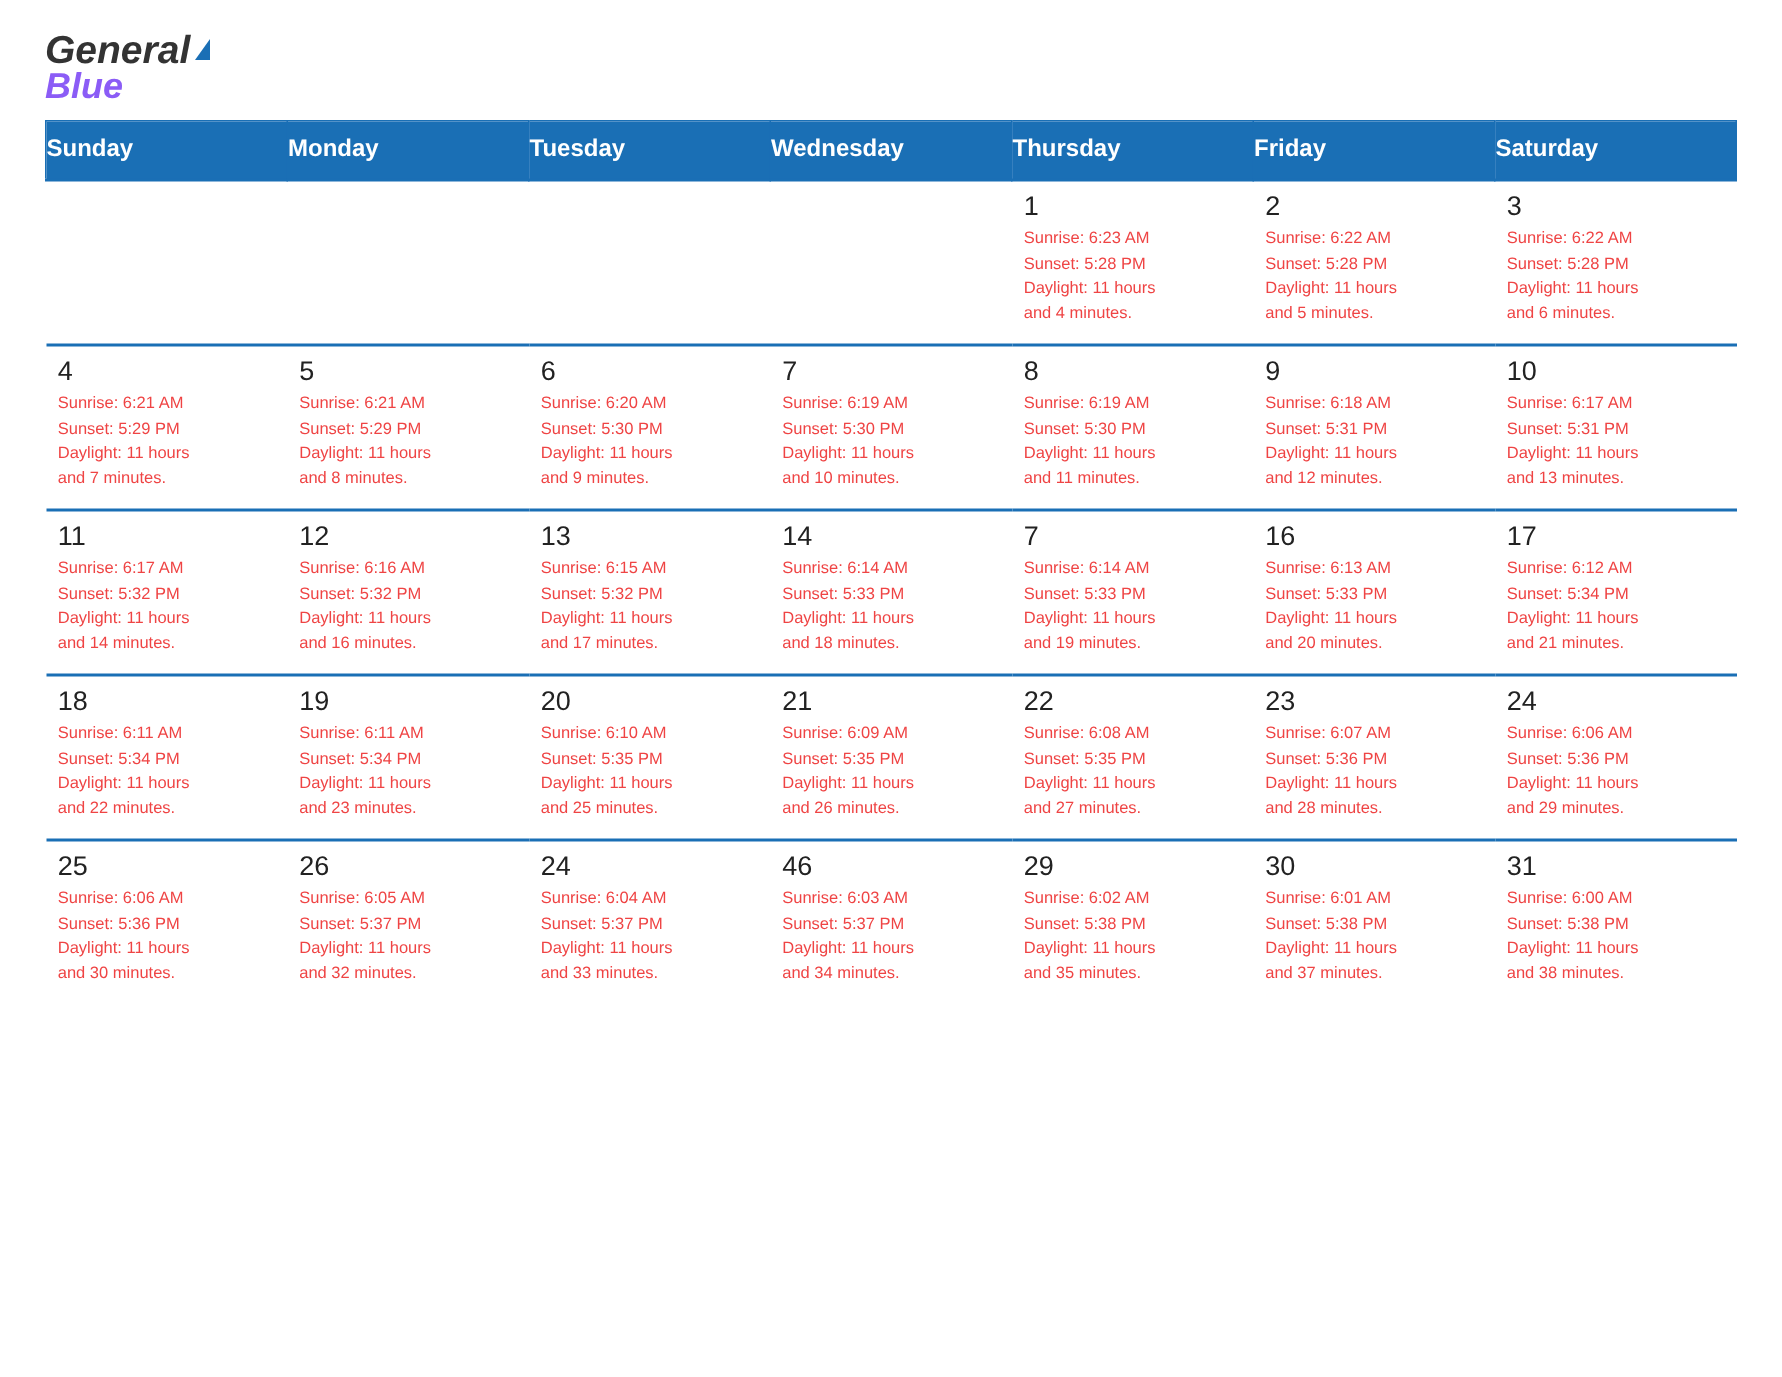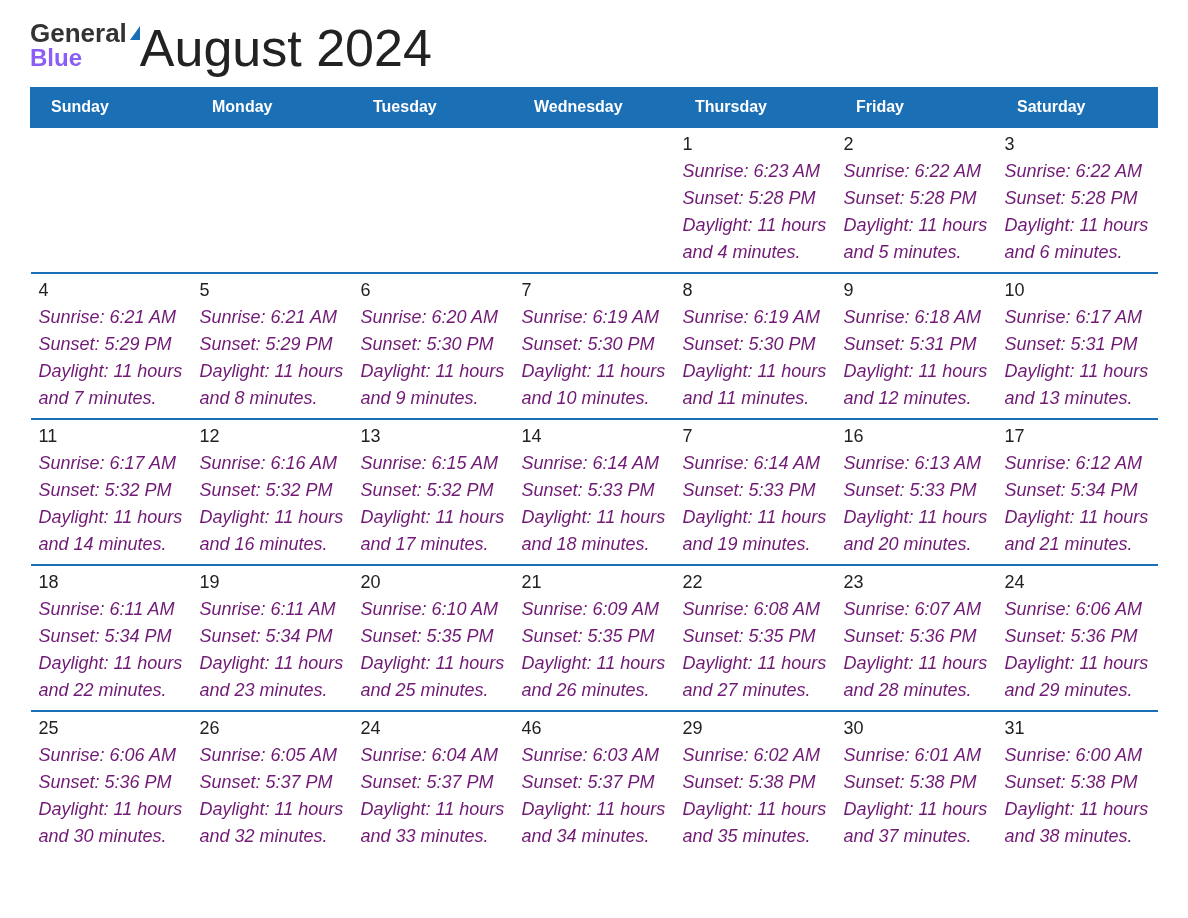--- a/index.html
+++ b/index.html
@@ -6,22 +6,24 @@
     body {
       font-family: Arial, sans-serif;
       background: #fff;
       color: #222;
       width: 1188px;
       min-height: 918px;
       padding: 20px 30px;
     }
     .header {
       display: flex;
+      justify-content: space-between;
       align-items: flex-start;
       margin-bottom: 10px;
+      font-style: italic;
     }
     .logo {
       display: flex;
       flex-direction: column;
       align-items: flex-start;
     }
     .logo-general {
       font-size: 26px;
       font-weight: bold;
       color: #333;
@@ -58,21 +60,21 @@
     table {
       width: 100%;
       border-collapse: collapse;
       margin-top: 8px;
     }
     thead tr {
       background-color: #1a6fb5;
       color: #fff;
     }
     thead th {
-      padding: 10px 20px;
+      padding: 10px 0;
       font-size: 16px;
       font-weight: 600;
       text-align: left;
       border: 1px solid #1a6fb5;
     }
     tbody tr {
       border-top: 2px solid #1a6fb5;
     }
     tbody td {
       vertical-align: top;
@@ -84,42 +86,40 @@
       height: 110px;
     }
     .day-num {
       font-size: 18px;
       font-weight: normal;
       color: #222;
       display: block;
       margin-bottom: 3px;
     }
     .day-info {
-      font-size: 18px;
+      font-size: 11px;
       line-height: 1.5;
-      color: #701a75;
-      font-style: italic;
+      color: #ef4444;
     }
     .empty-cell {
       background: #fff;
     }
   </style>
 </head>
 <body>
 
 <div class="header">
   <div class="logo">
     <div style="display:flex; align-items:center;">
       <span class="logo-general">General</span>
       <span class="logo-triangle"></span>
     </div>
     <span class="logo-blue">Blue</span>
   </div>
   <div class="title-block">
-    <h1>August 2024</h1>
   </div>
 </div>
 
 <table>
   <thead>
     <tr>
       <th>Sunday</th>
       <th>Monday</th>
       <th>Tuesday</th>
       <th>Wednesday</th>

